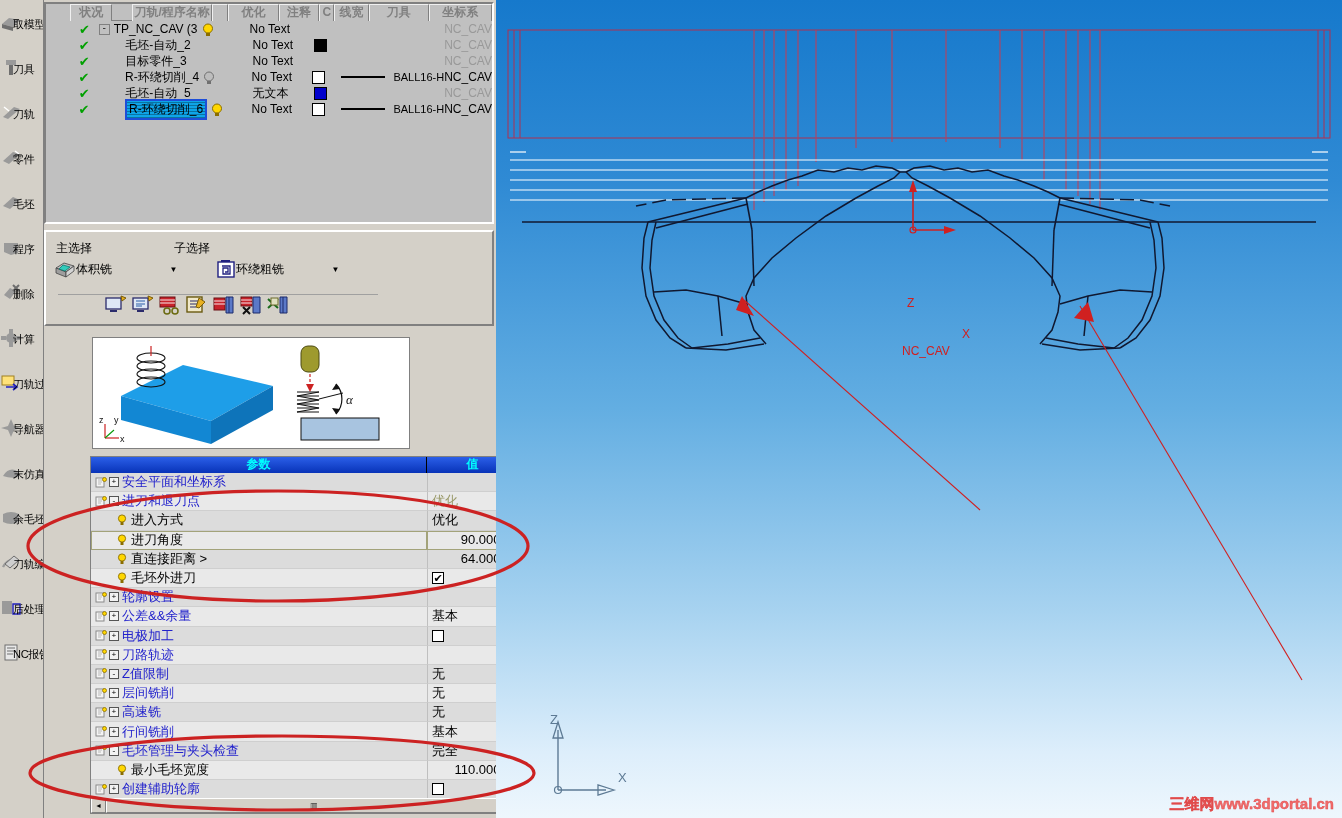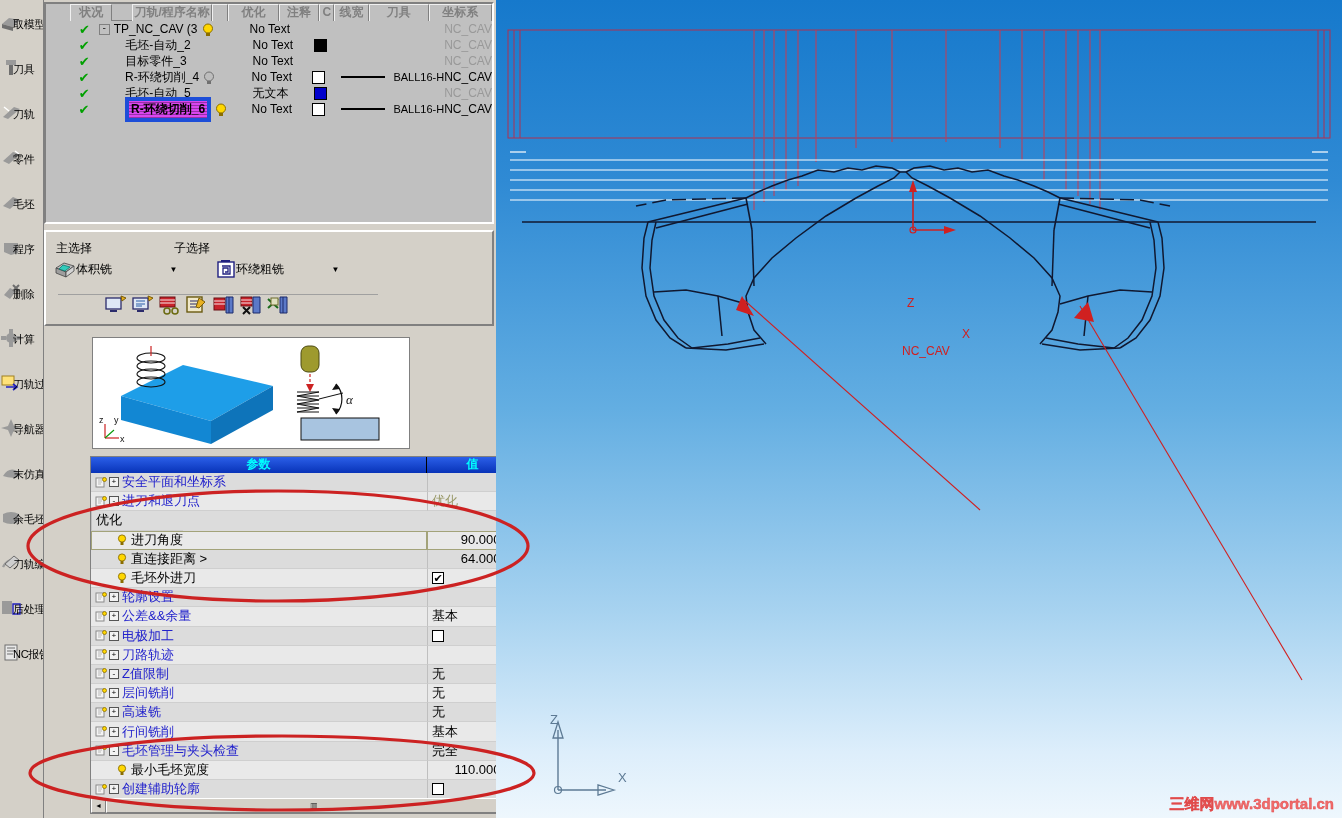--- a/index.html
+++ b/index.html
@@ -112,22 +112,22 @@
   .gray { color:#999; }
   .blackTxt { color:#000; }
   .expander {
     display:inline-block; width:11px; height:11px;
     border:1px solid #808080; background:#c0c0c0;
     font-size:9px; line-height:9px; text-align:center;
     margin-right:4px; color:#000; font-family:"Liberation Mono", monospace;
   }
   .bulbY { display:inline-block; width:11px;height:13px; margin-left:4px;}
   .sel-name {
-    background:#d946ef; border:4px solid #1d4ed8; padding:0 2px;
-    color:#000; font-weight:bold; position:relative;
+    background:#0ea5e9; border:2px solid #1d4ed8; padding:0 2px;
+    color:#000; font-weight:normal; position:relative;
   }
   .sel-name::after{
     content:""; position:absolute; left:0; top:0; right:0; bottom:0;
     background: repeating-linear-gradient(0deg, rgba(0,0,0,.30) 0 1px, transparent 1px 3px);
     pointer-events:none;
   }
 
   
   #selpanel {
     position: absolute; left: 0; top: 230px;
@@ -626,20 +626,27 @@
                   <circle cx="9.5" cy="3.5" r="2" fill="#ffd700" stroke="#8a6d00" stroke-width="0.8"></circle>
                 </svg></span>
               <span class="pexp">-</span>
               <span class="p-group">进刀和退刀点</span>
             </div>
             <div class="pval">
               <span class="vtxt-gray">优化</span>
             </div>
           </div>
           <div class="prow base">
+            <div class="pname">
+              <span class="pbulb"><svg width="11" height="12">
+                  <circle cx="5" cy="4.5" r="3.6" fill="#ffd700" stroke="#8a6d00" stroke-width="0.9"></circle>
+                  <rect x="3.5" y="8" width="3" height="3" fill="#8a6d00"></rect>
+                </svg></span>
+              <span class="p-leaf">进入方式</span>
+            </div>
             <div class="pval">
               <span class="">优化</span>
             </div>
           </div>
           <div class="prow alt">
             <div class="pname editfield">
               <span class="pbulb"><svg width="11" height="12">
                   <circle cx="5" cy="4.5" r="3.6" fill="#ffd700" stroke="#8a6d00" stroke-width="0.9"></circle>
                   <rect x="3.5" y="8" width="3" height="3" fill="#8a6d00"></rect>
                 </svg></span>

